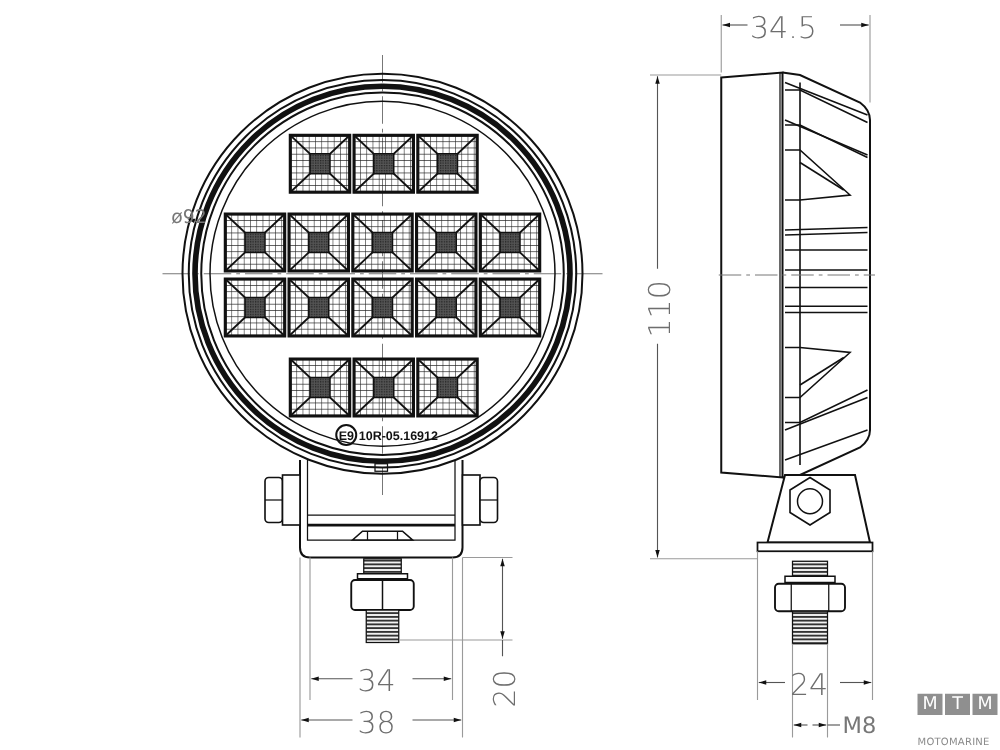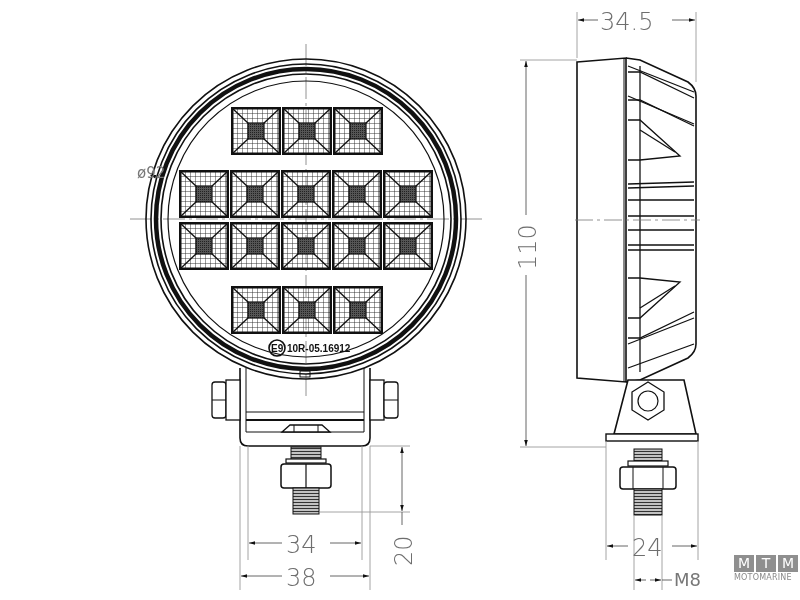--- a/index.html
+++ b/index.html
@@ -4,21 +4,21 @@
 <style>
   html, body { margin: 0; padding: 0; background: #ffffff; }
   body { width: 800px; height: 600px; overflow: hidden; position: relative; font-family: "Liberation Sans", sans-serif; }
   #drawing { position: absolute; left: 0; top: 0; width: 800px; height: 600px; }
   .dimtxt { font-family: "DejaVu Sans", sans-serif; font-weight: 200; fill: #6e6e6e; font-size: 24px; }
   .dimtxt-sm { font-family: "DejaVu Sans", sans-serif; fill: #777; font-size: 15px; }
   .marking { font-family: "Liberation Sans", sans-serif; font-weight: bold; font-size: 10px; fill: #111; }
   .logo { position: absolute; left: 734px; top: 555px; width: 64px; }
   .logo-boxes { display: flex; gap: 2px; }
   .logo-box { width: 20px; height: 17px; background: #8f8f8f; color: #fff; font-family: "DejaVu Sans", sans-serif; font-size: 14px; text-align: center; line-height: 17px; }
-  .logo-text { font-family: "DejaVu Sans", sans-serif; font-size: 8px; color: #8a8a8a; letter-spacing: 0.2px; margin-top: 1px; }
+  .logo-text { font-family: "DejaVu Sans", sans-serif; font-size: 8px; color: #8a8a8a; letter-spacing: 0.2px; margin-top: 17px; }
 </style>
 </head>
 <body>
 
 <svg id="drawing" viewBox="0 0 800 600" xmlns="http://www.w3.org/2000/svg">
   <defs>
     <pattern id="grid" width="5" height="5" patternUnits="userSpaceOnUse">
       <path d="M5 0 L0 0 0 5" fill="none" stroke="#222" stroke-width="0.9"></path>
     </pattern>
     <pattern id="dense" width="2" height="2" patternUnits="userSpaceOnUse">

